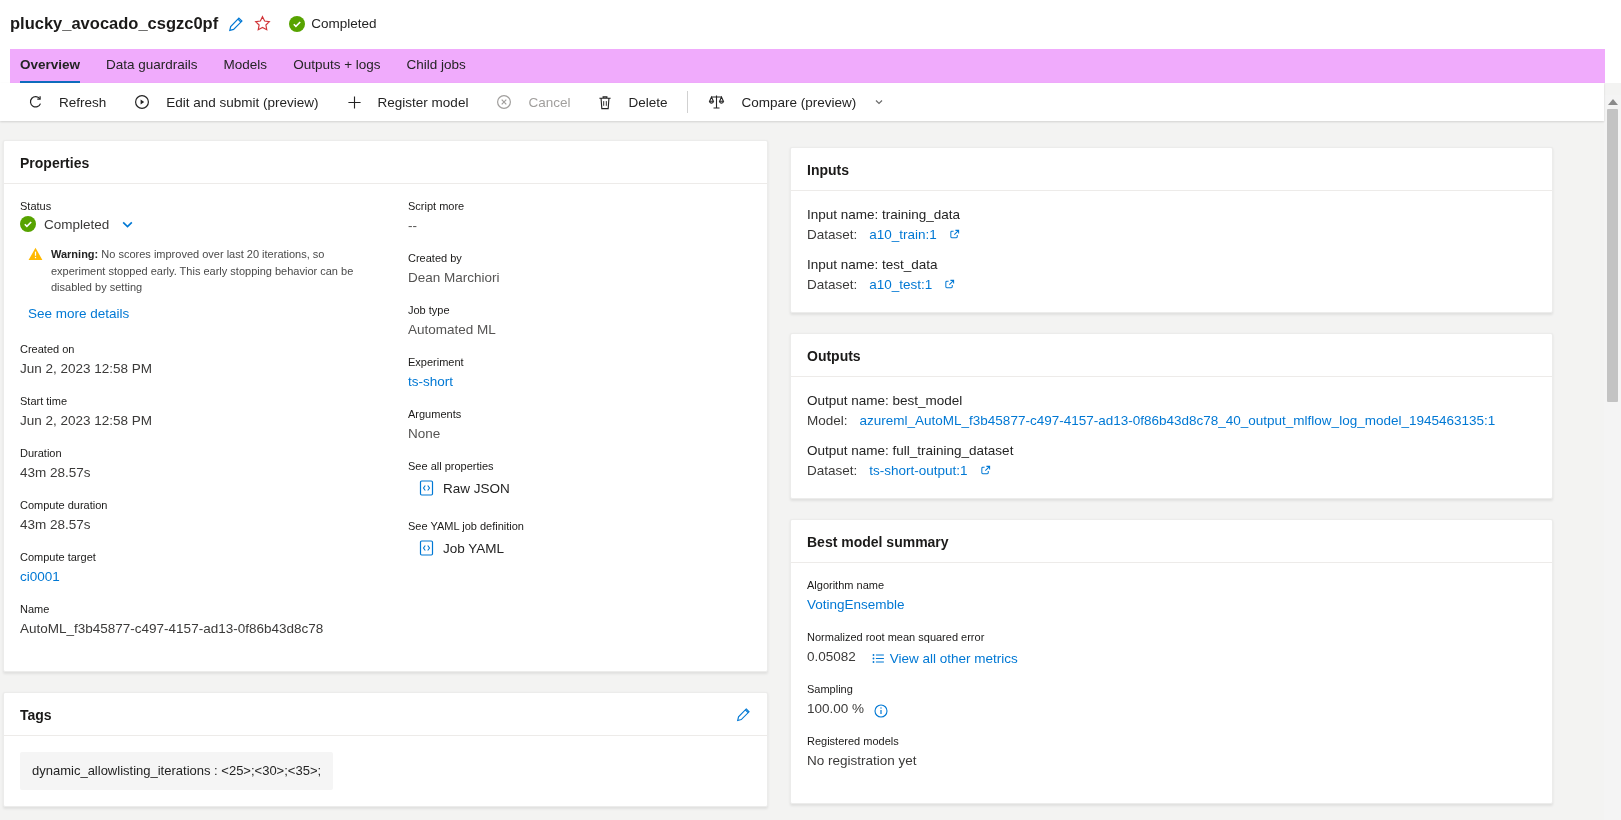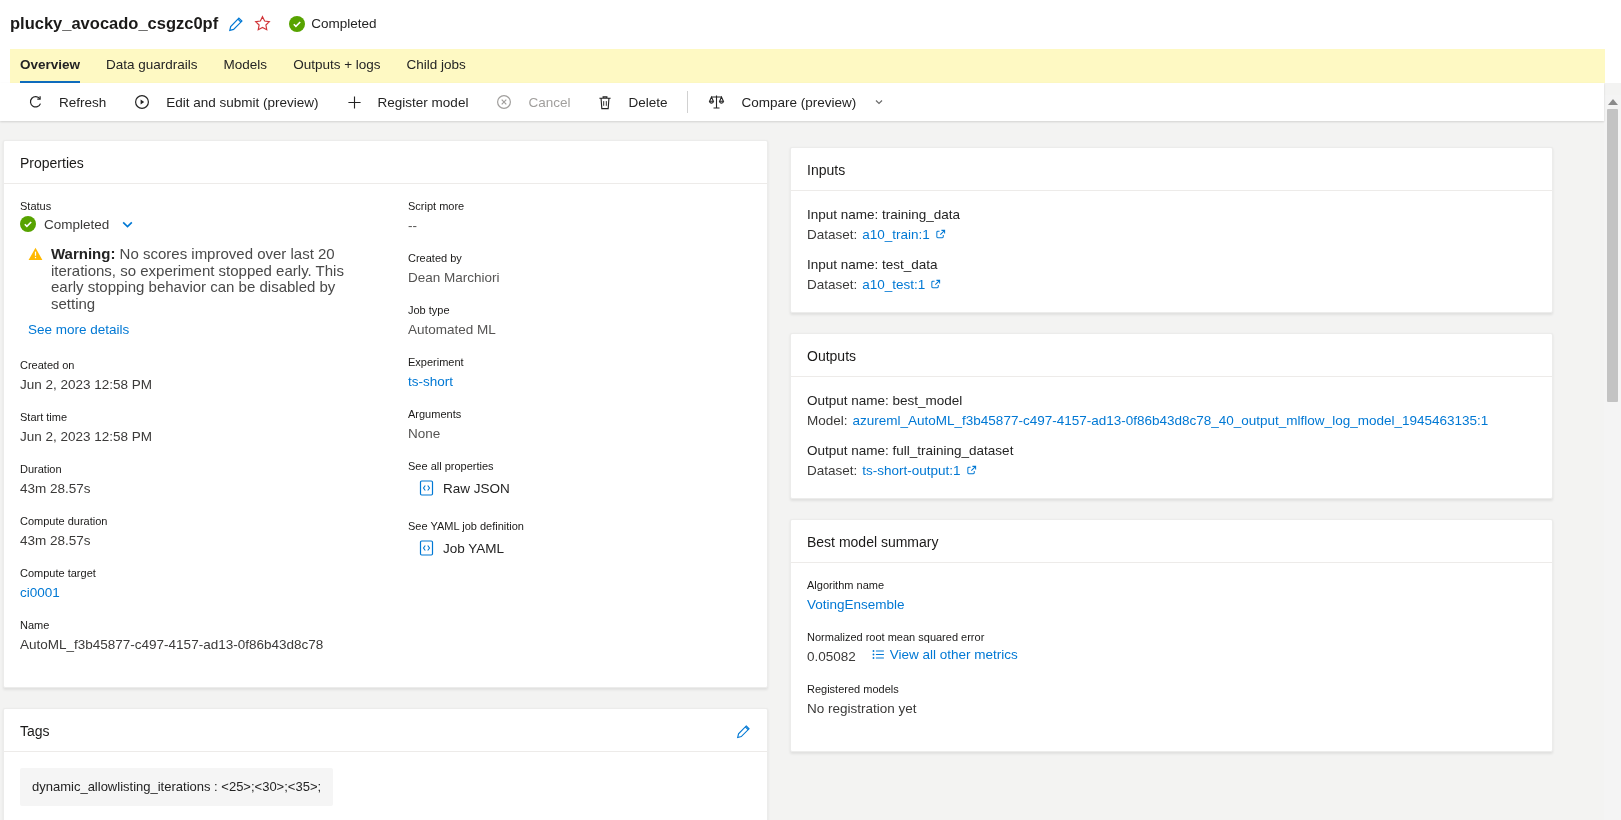--- a/index.html
+++ b/index.html
@@ -8,21 +8,21 @@
 
   
   .topbar { background:#fff; padding:14px 16px 0 10px; }
   .title-row { display:flex; align-items:center; gap:10px; }
   .job-title { font-size:16.5px; font-weight:700; color:#1b1a19; }
   .icon-btn { display:inline-flex; align-items:center; cursor:pointer; }
   .badge { display:flex; align-items:center; gap:6px; margin-left:8px; font-size:13.5px; color:#242424; }
   .check-circle { width:16px; height:16px; border-radius:50%; background:#57a300; display:inline-flex; align-items:center; justify-content:center; }
 
   
-  .tabs { background:#fef9c3; display:flex; padding:0 0 0 10px; margin-top:16px; }
+  .tabs { background:#f0abfc; display:flex; padding:0 0 0 10px; margin-top:16px; }
   .tab { padding:8px 13px 0 13px; font-size:13.5px; color:#242424; cursor:pointer; }
   .tab:first-child { padding-left:0; }
   .tab span { display:inline-block; padding-bottom:9px; border-bottom:2.5px solid transparent; }
   .tab.active { font-weight:700; }
   .tab.active span { border-bottom-color:#0f6cbd; }
 
   
   .toolbar { background:#fff; height:38px; display:flex; align-items:center; padding-left:14px;
     box-shadow:0 1px 2px rgba(0,0,0,.14); position:relative; z-index:2; margin-right:17px; }
   .tool-btn { display:flex; align-items:center; gap:16px; font-size:13.5px; color:#242424;
@@ -33,48 +33,48 @@
 
   
   .content { display:flex; gap:22px; padding:19px 68px 0 3px; align-items:flex-start; }
   .col-left { width:765px; flex:none; }
   .col-right { flex:1; margin-top:7px; }
 
   .card { background:#fff; border:1px solid #ececeb; border-radius:2px;
     box-shadow:0 1.2px 2.6px rgba(0,0,0,.08); margin-bottom:20px; }
   .card-head { display:flex; align-items:center; justify-content:space-between;
     padding:14px 16px 12px 16px; border-bottom:1px solid #edebe9; }
-  .card-title { font-size:14px; font-weight:400; color:#1b1a19; }
+  .card-title { font-size:14px; font-weight:700; color:#1b1a19; }
   .card-body { padding:16px; }
 
   
   .props-grid { display:grid; grid-template-columns:1fr 1fr; column-gap:28px; }
   .field { margin-bottom:17px; }
   .field-label { font-size:11px; color:#1b1a19; margin-bottom:4px; }
   .field-value { font-size:13.5px; color:#555453; line-height:19px; }
   .field-value.dark { color:#3b3a39; }
   a.link { color:#0078d4; text-decoration:none; cursor:pointer; font-size:13.5px; }
 
   .status-line { display:flex; align-items:center; gap:8px; margin:2px 0 14px 0; font-size:13.5px; color:#3b3a39; }
   .warn-box { margin:0 0 10px 8px; display:flex; gap:8px; width:352px; }
-  .warn-text { font-size:15px; line-height:16.5px; color:#4a4a4a; }
+  .warn-text { font-size:11px; line-height:16.5px; color:#4a4a4a; }
   .warn-text b { color:#242424; }
   .warn-trunc { font-size:11.5px; line-height:15px; color:#8a8886; }
   .see-more { margin:2px 0 22px 8px; font-size:12px; }
 
   .doc-btn { display:flex; align-items:center; gap:9px; font-size:13.5px; color:#242424;
     margin:8px 0 24px 3px; cursor:pointer;padding-left:8px; }
 
   
   .io-item { margin-bottom:15px; }
   .io-item:last-child { margin-bottom:4px; }
   .io-name { font-size:13.5px; color:#242424; margin-bottom:5px; }
-  .io-line { font-size:13.5px; color:#3b3a39; display:flex; align-items:center; gap:5px; flex-wrap:wrap; }
-
-  .metric-row { display:flex; align-items:flex-start; gap:16px; }
+  .io-line { font-size:13.5px; color:#3b3a39; display:flex; align-items:center; gap:12px; flex-wrap:wrap; }
+
+  .metric-row { display:flex; align-items:flex-end; gap:16px; }
   .link-with-icon { display:inline-flex; align-items:center; gap:5px; color:#0078d4; font-size:13.5px; cursor:pointer; }
 
   
   .tag-chip { background:#f5f5f5; border-radius:2px; padding:9px 12px; font-size:13px;
     color:#242424; line-height:20px; }
   .tag-chip.inline { display:inline-block; max-width:100%; }
 
   
   .scroll-rail { position:absolute; top:95px; right:0; width:17px; height:725px; background:#f4f4f4; }
   .scroll-up { width:0; height:0; border-left:5px solid transparent; border-right:5px solid transparent;
@@ -397,20 +397,33 @@
                     <circle cx="1.6" cy="7" r="1" fill="#0078d4"></circle>
                     <circle cx="1.6" cy="10.8" r="1" fill="#0078d4"></circle>
                     <path d="M4.2 3.2h8.6M4.2 7h8.6M4.2 10.8h8.6" stroke="#0078d4" stroke-width="1.2"></path>
                   </svg>
               </span>
               <span>View all other metrics</span>
             </div>
           </div>
         </div>
         <div class="field">
+          <div class="field-label">Sampling</div>
+          <div class="metric-row" style="gap:10px;">
+            <span class="field-value dark">100.00 %</span>
+            <span>
+              <svg width="14" height="14" viewBox="0 0 14 14">
+                  <circle cx="7" cy="7" r="6" fill="none" stroke="#0078d4" stroke-width="1.1"></circle>
+                  <rect x="6.4" y="6" width="1.2" height="4" fill="#0078d4"></rect>
+                  <rect x="6.4" y="3.4" width="1.2" height="1.2" fill="#0078d4"></rect>
+                </svg>
+            </span>
+          </div>
+        </div>
+        <div class="field">
           <div class="field-label">Registered models</div>
           <div class="field-value dark">No registration yet</div>
         </div>
 
       </div>
     </div>
   </div>
 </div>
 
 <div class="scroll-rail">

